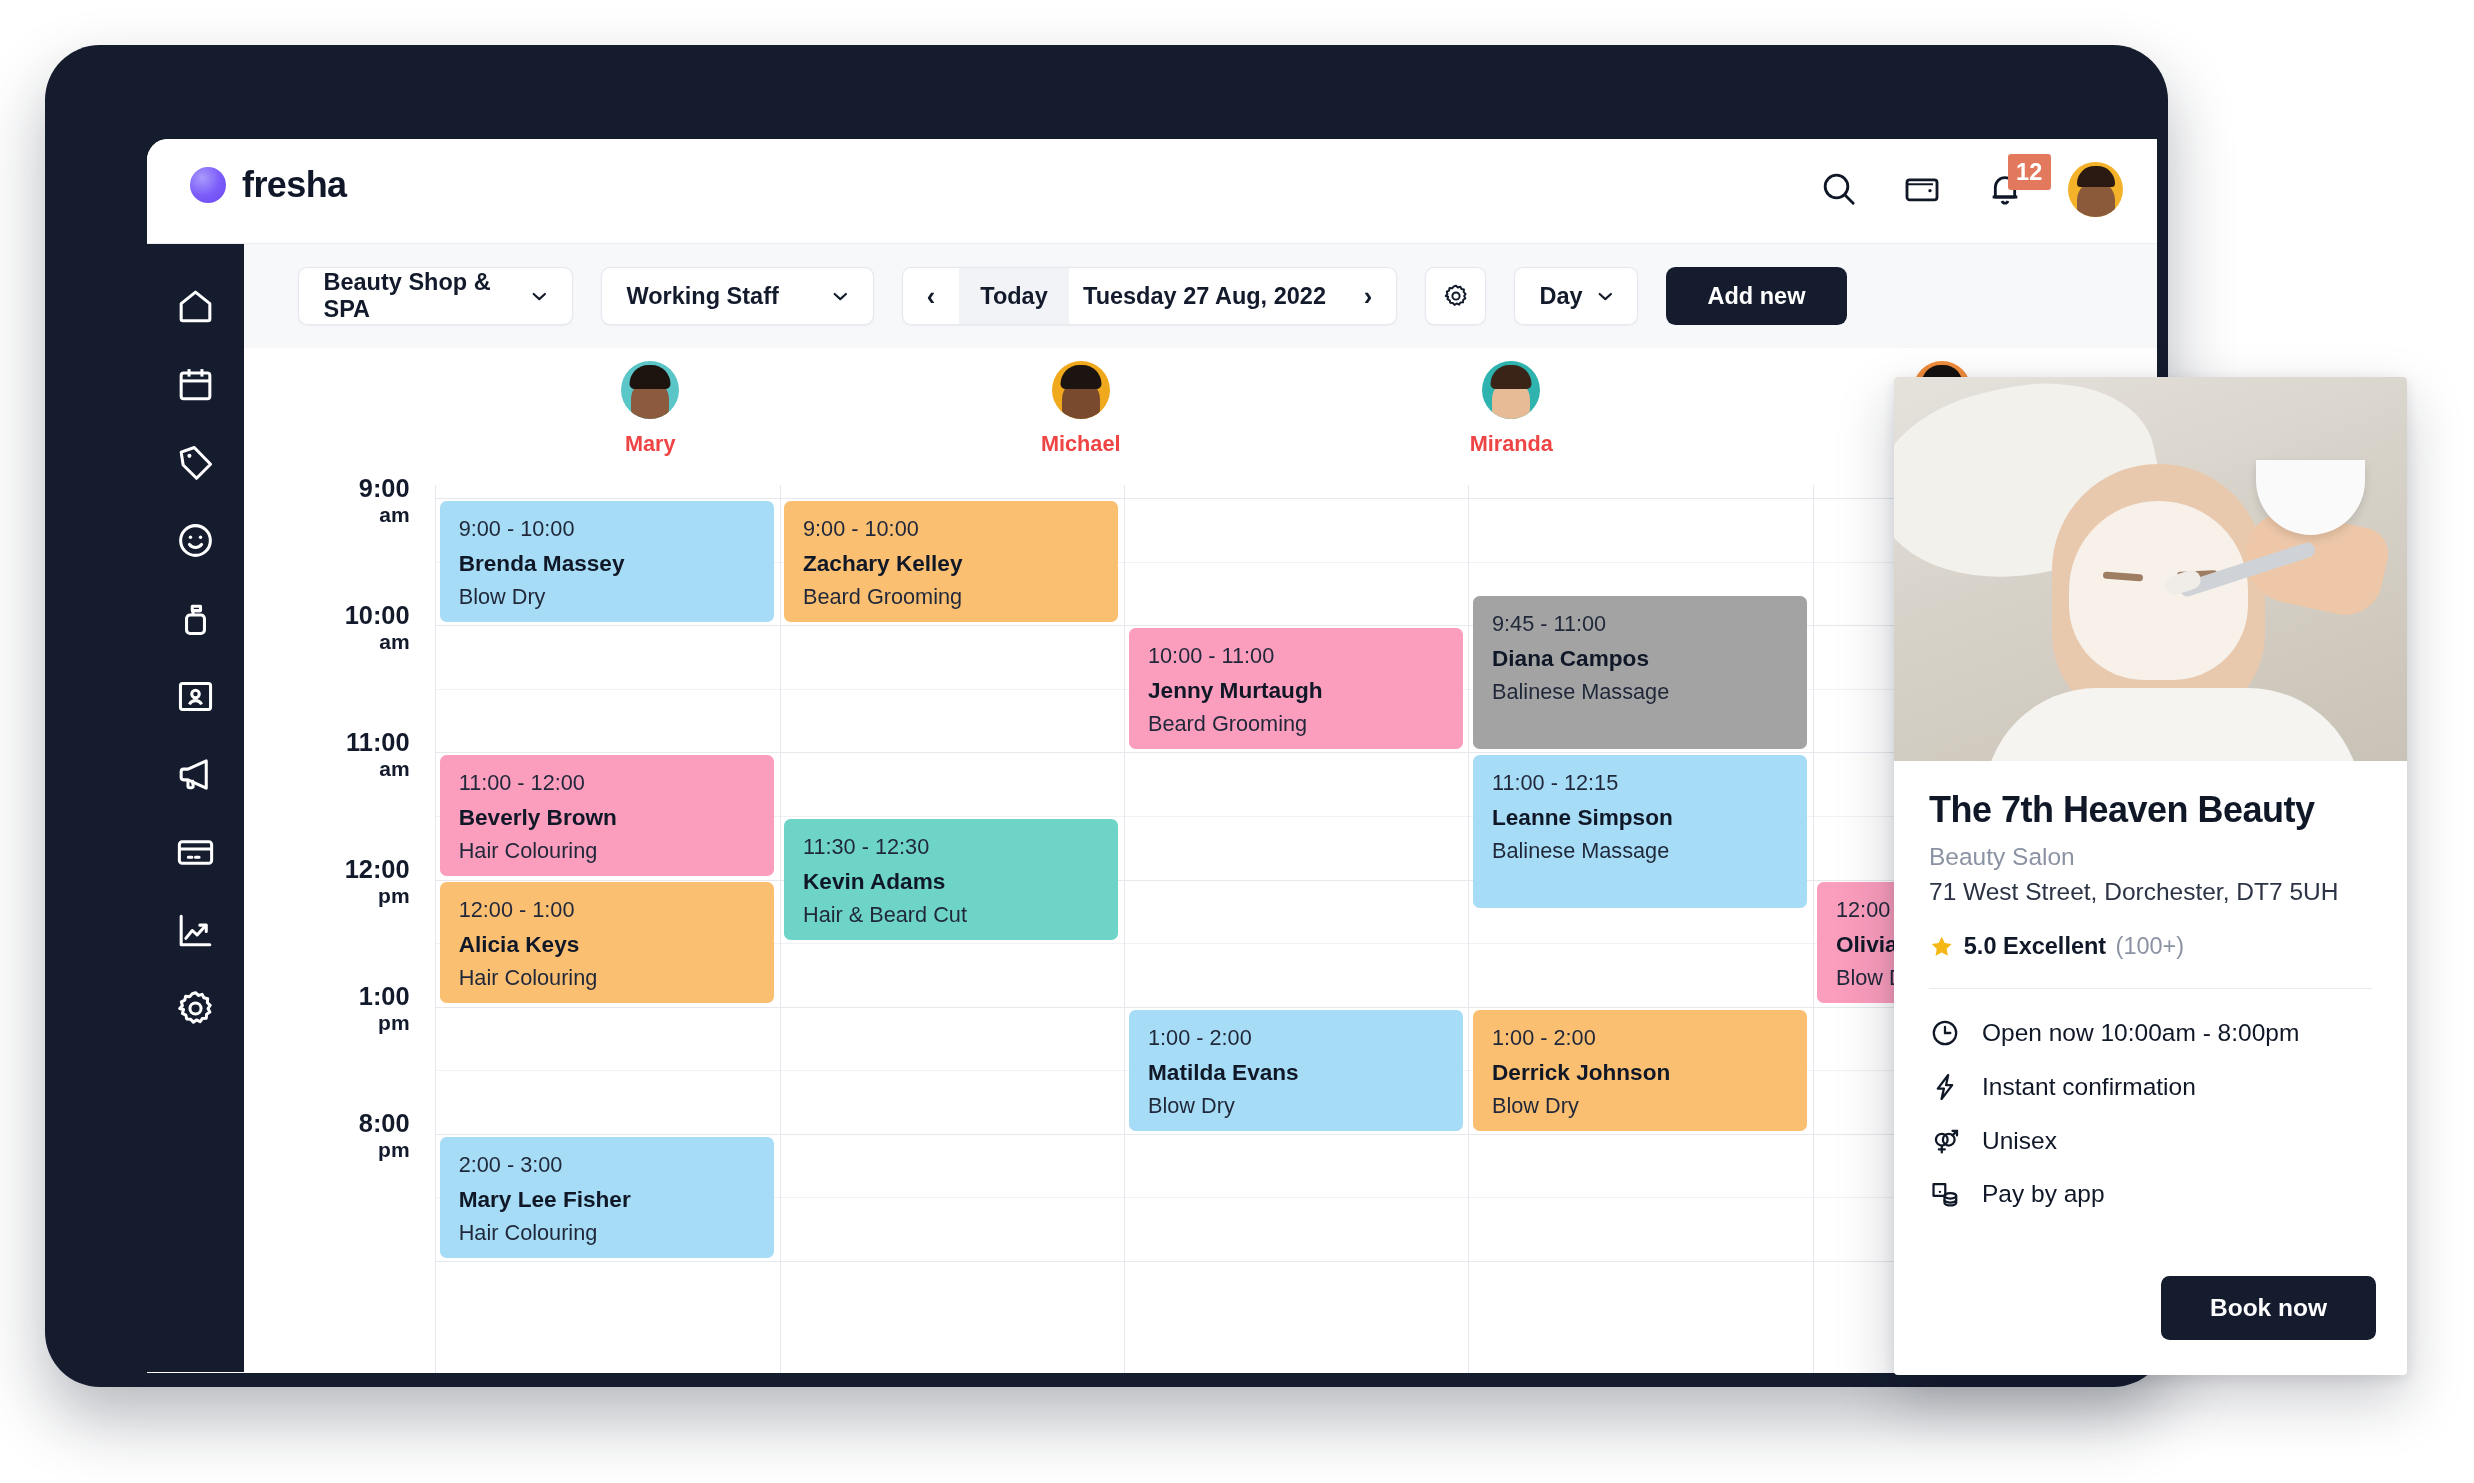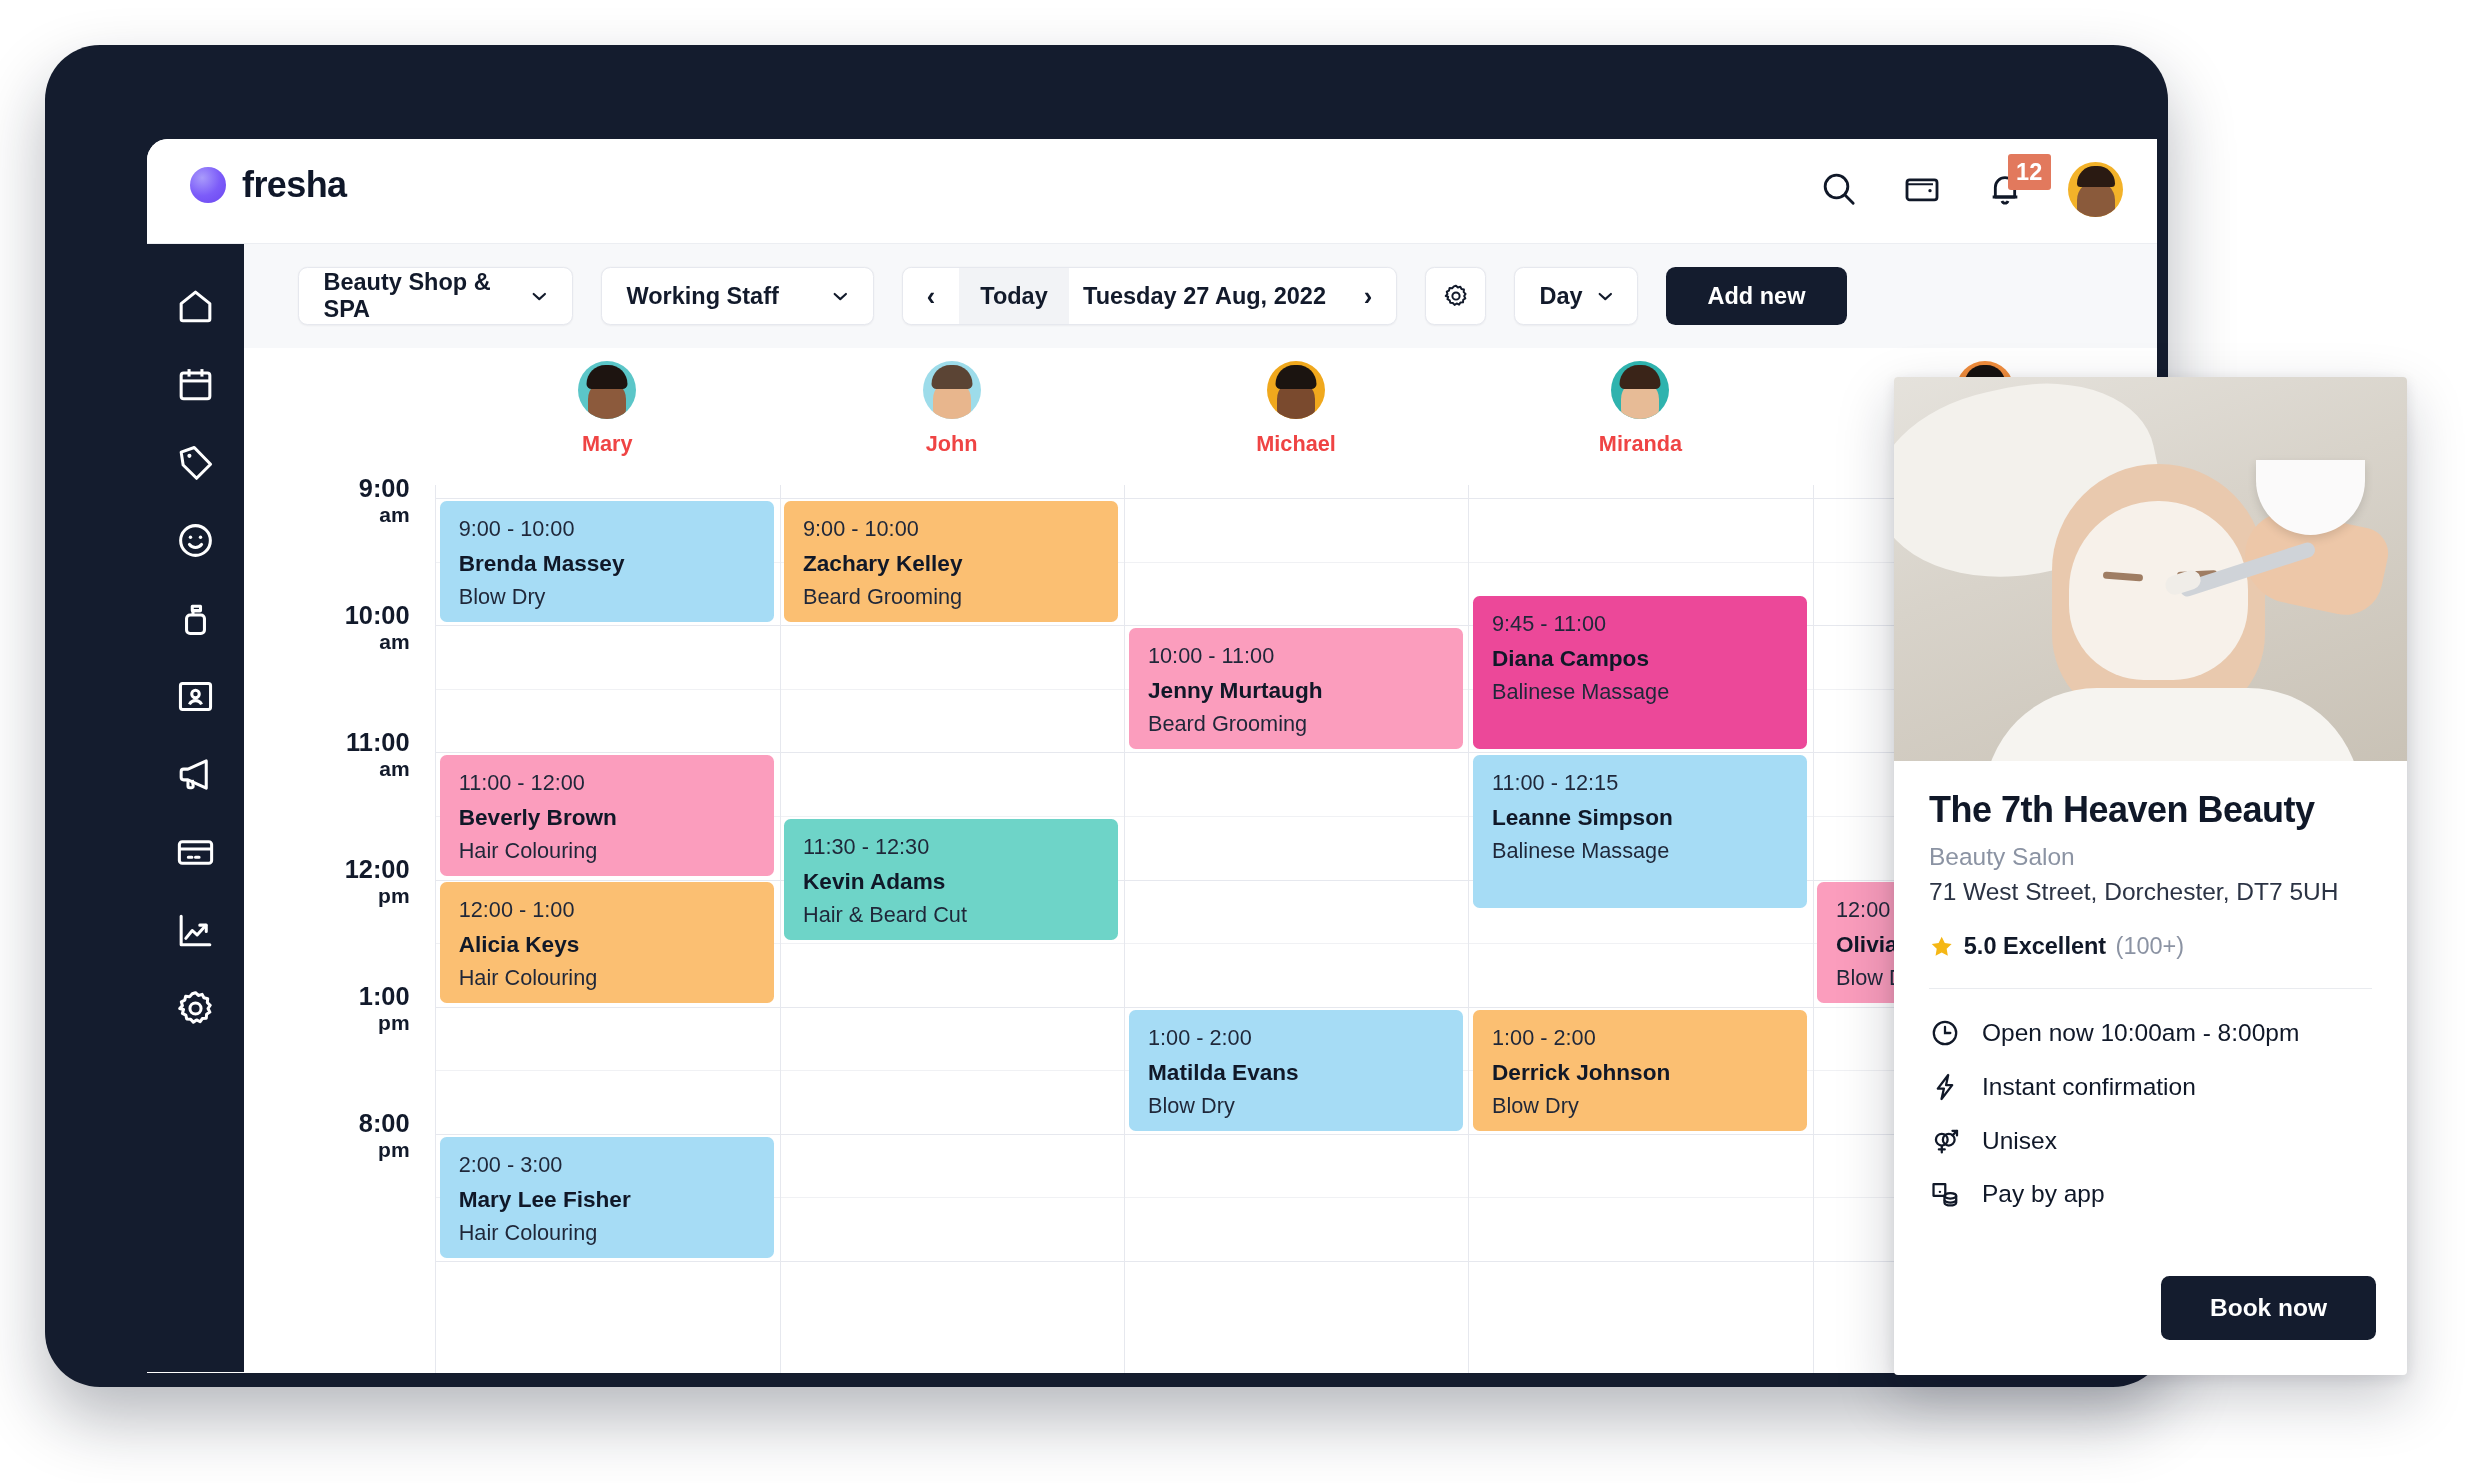--- a/index.html
+++ b/index.html
@@ -396,27 +396,20 @@
       </div>
 
       <div class="staffbar">
         <div class="staff-cols" id="staff-cols">
             <div class="staff-col">
               <div class="staff-av" style="background:#5bc6c8">
                 <div class="sa-face" style="background:#8c5a3c"></div>
                 <div class="sa-hair" style="background:#1d1410"></div>
               </div>
               <div class="staff-name">Mary</div>
-            </div>
-            <div class="staff-col">
-              <div class="staff-av" style="background:#9ddcea">
-                <div class="sa-face" style="background:#e8b68d"></div>
-                <div class="sa-hair" style="background:#5b4434"></div>
-              </div>
-              <div class="staff-name">John</div>
             </div>
             <div class="staff-col">
               <div class="staff-av" style="background:#f0a81d">
                 <div class="sa-face" style="background:#7a4a2e"></div>
                 <div class="sa-hair" style="background:#1b1410"></div>
               </div>
               <div class="staff-name">Michael</div>
             </div>
             <div class="staff-col">
               <div class="staff-av" style="background:#2fb3ae">
@@ -514,21 +507,21 @@
             <div class="appt" style="left: 694px; width: 334px; top: 143px; height: 121px; background: rgb(251, 157, 189);">
               <div class="a-time">10:00 - 11:00</div>
               <div class="a-name">Jenny Murtaugh</div>
               <div class="a-svc">Beard Grooming</div>
             </div>
             <div class="appt" style="left: 694px; width: 334px; top: 525px; height: 121px; background: rgb(166, 220, 245);">
               <div class="a-time">1:00 - 2:00</div>
               <div class="a-name">Matilda Evans</div>
               <div class="a-svc">Blow Dry</div>
             </div>
-            <div class="appt" style="left: 1038px; width: 334px; top: 111px; height: 153px; background: #ec4899;">
+            <div class="appt" style="left: 1038px; width: 334px; top: 111px; height: 153px; background: #a3a3a3;">
               <div class="a-time">9:45 - 11:00</div>
               <div class="a-name">Diana Campos</div>
               <div class="a-svc">Balinese Massage</div>
             </div>
             <div class="appt" style="left: 1038px; width: 334px; top: 270px; height: 153px; background: rgb(166, 220, 245);">
               <div class="a-time">11:00 - 12:15</div>
               <div class="a-name">Leanne Simpson</div>
               <div class="a-svc">Balinese Massage</div>
             </div>
             <div class="appt" style="left: 1038px; width: 334px; top: 525px; height: 121px; background: rgb(251, 191, 114);">

